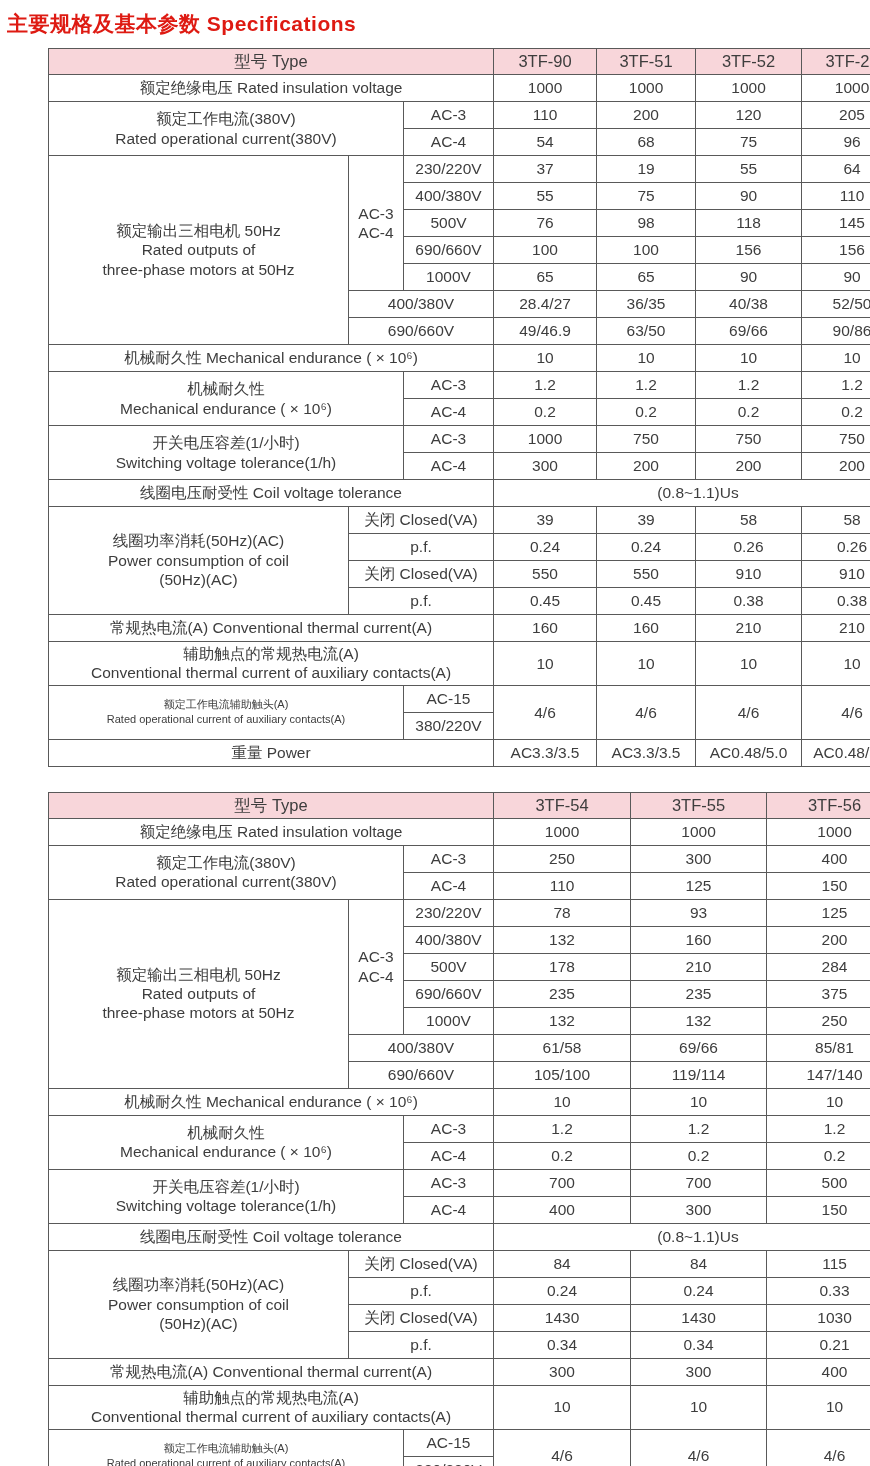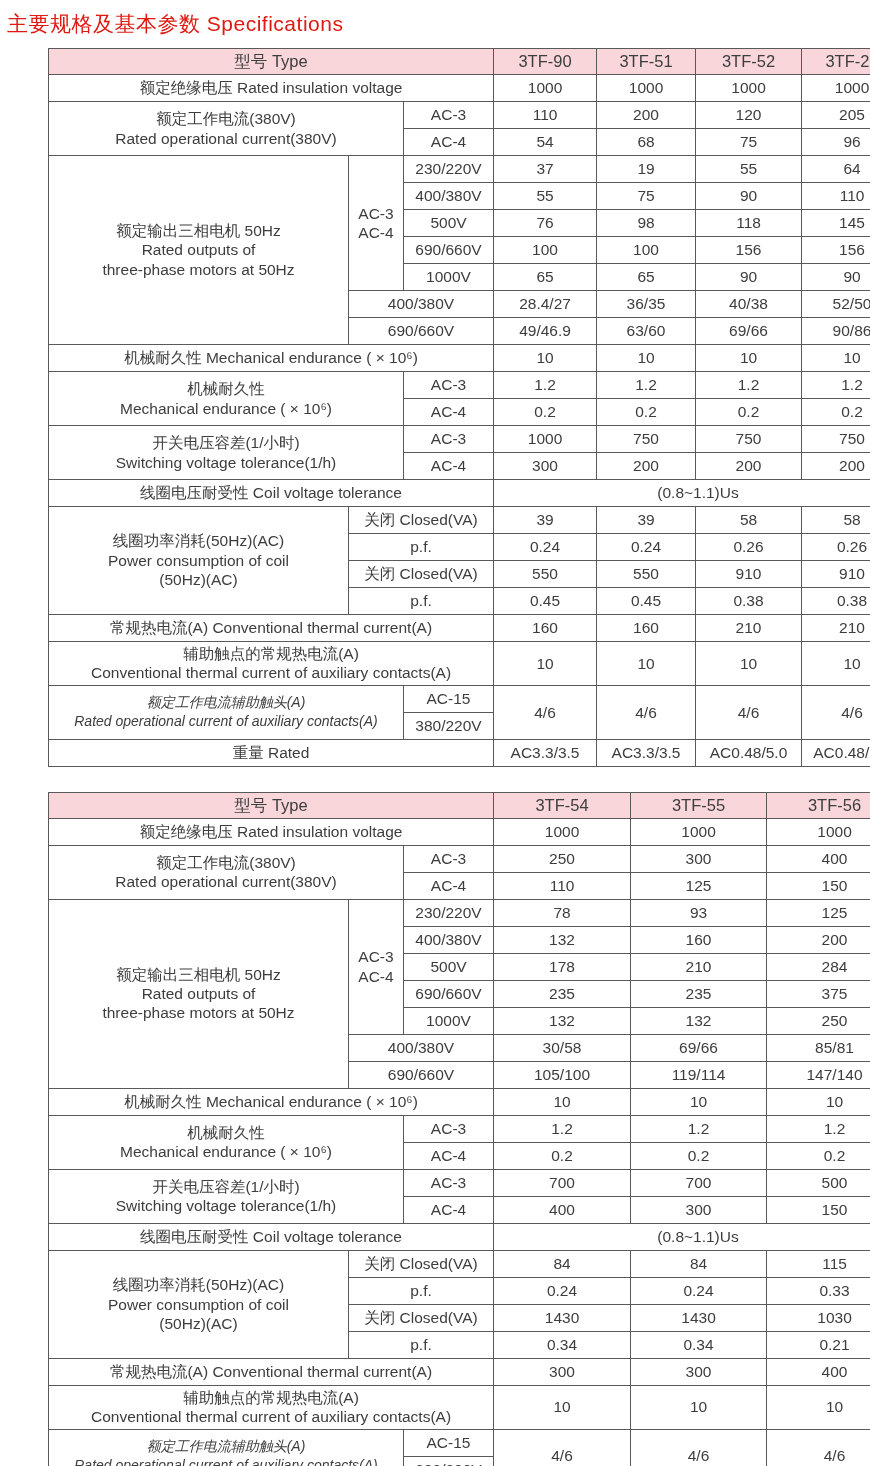--- a/index.html
+++ b/index.html
@@ -10,21 +10,21 @@
     color: #3d3d3d;
   }
   .page {
     width: 870px;
     box-sizing: border-box;
     padding: 6px 4px 12px 4px;
   }
   .doc-title {
     color: #de1a12;
     font-size: 21px;
-    font-weight: normal;
+    font-weight: bold;
     margin: 4px 0 10px 3px;
     letter-spacing: 0.5px;
   }
   .table-wrap {
     position: relative;
     width: 862px;
     margin-bottom: 25px;
     padding-left: 44px;
   }
   .pink-edge {
@@ -50,23 +50,22 @@
     line-height: 1.25;
     white-space: pre-line;
     overflow: hidden;
   }
   table.spec tr.hdr td {
     background: #f8d6da;
     font-size: 16.5px;
     height: 21px;
   }
   table.spec td.small {
-    font-size: 14px;
+    font-size: 11px;
     line-height: 1.35;
-    font-style: italic;
   }
 </style>
 </head>
 <body>
 
 <div class="page">
 
   <div class="doc-title">主要规格及基本参数 Specifications</div>
 
   <div class="table-wrap">
@@ -155,21 +154,21 @@
           <tr>
             <td colspan="2">400/380V</td>
             <td>28.4/27</td>
             <td>36/35</td>
             <td>40/38</td>
             <td>52/50</td>
           </tr>
           <tr>
             <td colspan="2">690/660V</td>
             <td>49/46.9</td>
-            <td>63/60</td>
+            <td>63/50</td>
             <td>69/66</td>
             <td>90/86</td>
           </tr>
           <tr>
             <td colspan="3">机械耐久性 Mechanical endurance ( × 10⁶)</td>
             <td>10</td>
             <td>10</td>
             <td>10</td>
             <td>10</td>
           </tr>
@@ -261,21 +260,21 @@
             <td>AC-15</td>
             <td rowspan="2">4/6</td>
             <td rowspan="2">4/6</td>
             <td rowspan="2">4/6</td>
             <td rowspan="2">4/6</td>
           </tr>
           <tr>
             <td>380/220V</td>
           </tr>
           <tr>
-            <td colspan="3">重量 Rated</td>
+            <td colspan="3">重量 Power</td>
             <td>AC3.3/3.5</td>
             <td>AC3.3/3.5</td>
             <td>AC0.48/5.0</td>
             <td>AC0.48/5.0</td>
           </tr>
         </tbody>
     </table>
   </div>
 
   <div class="table-wrap">
@@ -346,21 +345,21 @@
             <td>375</td>
           </tr>
           <tr>
             <td>1000V</td>
             <td>132</td>
             <td>132</td>
             <td>250</td>
           </tr>
           <tr>
             <td colspan="2">400/380V</td>
-            <td>30/58</td>
+            <td>61/58</td>
             <td>69/66</td>
             <td>85/81</td>
           </tr>
           <tr>
             <td colspan="2">690/660V</td>
             <td>105/100</td>
             <td>119/114</td>
             <td>147/140</td>
           </tr>
           <tr>

